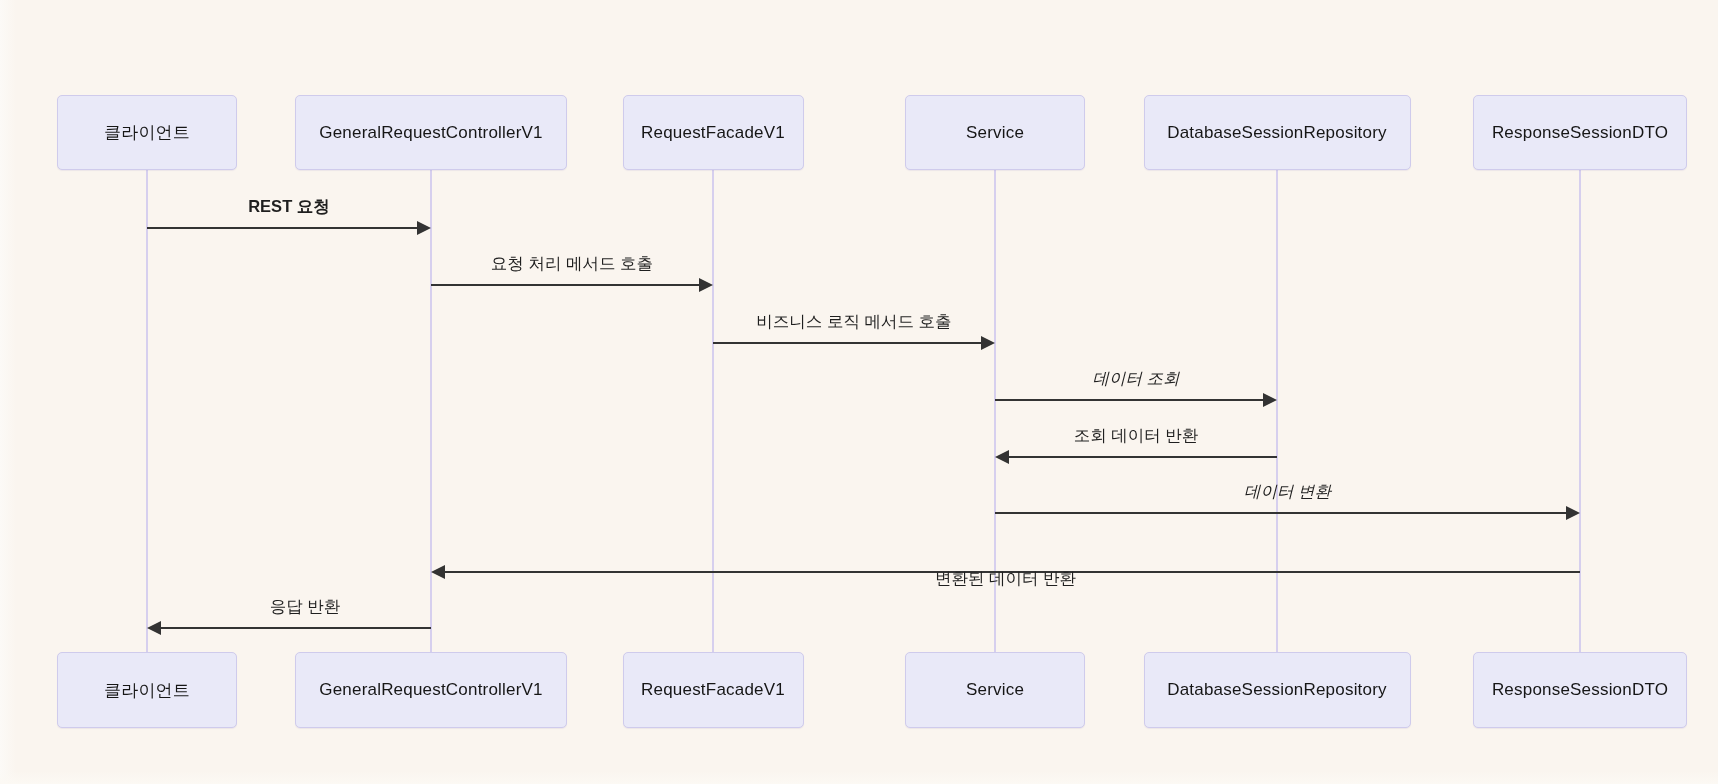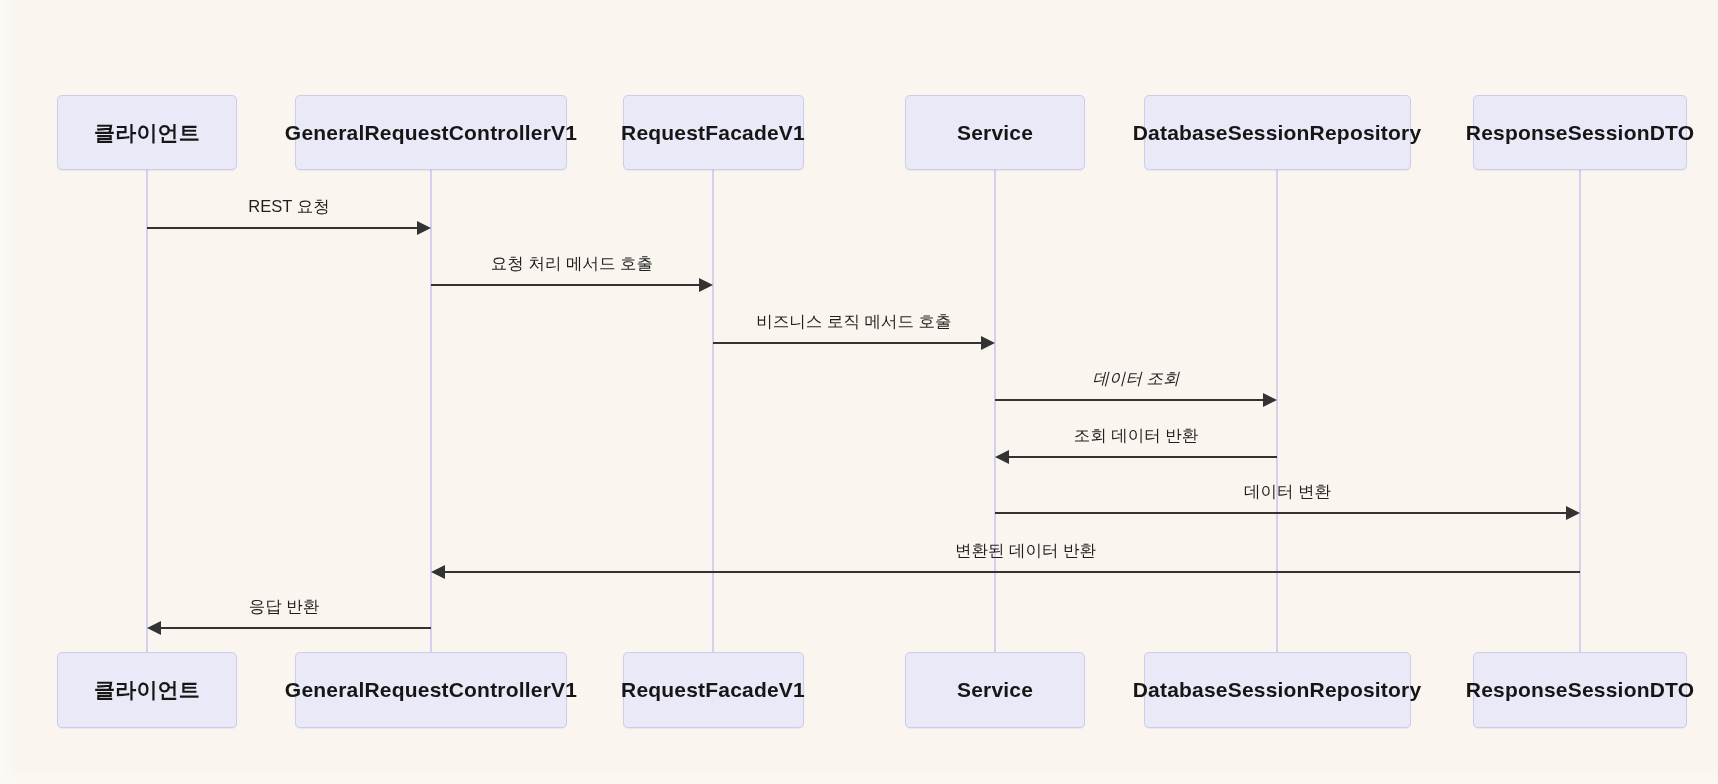--- a/index.html
+++ b/index.html
@@ -29,25 +29,24 @@
   .stage { position: absolute; inset: 0; }
 
   .actor-box {
     position: absolute;
     background: #e9e9f8;
     border: 1px solid #cfcbec;
     border-radius: 5px;
     display: flex;
     align-items: center;
     justify-content: center;
-    font-size: 21px;
+    font-size: 17px;
     color: #161616;
     letter-spacing: 0.2px;
     box-shadow: 0 1px 1px rgba(120,110,180,0.10);
-    font-weight: bold;
   }
   .lifeline {
     position: absolute;
     width: 2px;
     background: #d6cfee;
   }
   .msg-line {
     position: absolute;
     height: 2px;
     background: #333333;
@@ -88,37 +87,37 @@
       <div class="actor-box" style="left: 905px; top: 95px; width: 180px; height: 75px;">Service</div>
       <div class="actor-box" style="left: 905px; top: 652px; width: 180px; height: 76px;">Service</div>
       <div class="lifeline" style="left: 1276px; top: 170px; height: 482px;"></div>
       <div class="actor-box" style="left: 1143.5px; top: 95px; width: 267px; height: 75px;">DatabaseSessionRepository</div>
       <div class="actor-box" style="left: 1143.5px; top: 652px; width: 267px; height: 76px;">DatabaseSessionRepository</div>
       <div class="lifeline" style="left: 1579px; top: 170px; height: 482px;"></div>
       <div class="actor-box" style="left: 1473px; top: 95px; width: 214px; height: 75px;">ResponseSessionDTO</div>
       <div class="actor-box" style="left: 1473px; top: 652px; width: 214px; height: 76px;">ResponseSessionDTO</div>
       <div class="msg-line" style="left: 147px; top: 227px; width: 271px;"></div>
       <div class="msg-head right" style="left: 417px; top: 221px;"></div>
-      <div class="msg-label" style="left: 289px; top: 197px;">REST 요청</div>
+      <div class="msg-label" style="left: 289px; top: 197px; font-weight: bold;">REST 요청</div>
       <div class="msg-line" style="left: 431px; top: 284px; width: 269px;"></div>
       <div class="msg-head right" style="left: 699px; top: 278px;"></div>
       <div class="msg-label" style="left: 572px; top: 254px;">요청 처리 메서드 호출</div>
       <div class="msg-line" style="left: 713px; top: 342px; width: 269px;"></div>
       <div class="msg-head right" style="left: 981px; top: 336px;"></div>
       <div class="msg-label" style="left: 854px; top: 312px;">비즈니스 로직 메서드 호출</div>
       <div class="msg-line" style="left: 995px; top: 399px; width: 269px;"></div>
       <div class="msg-head right" style="left: 1263px; top: 393px;"></div>
       <div class="msg-label" style="left: 1136px; top: 369px; font-style: italic;">데이터 조회</div>
       <div class="msg-line" style="left: 1008px; top: 456px; width: 269px;"></div>
       <div class="msg-head left" style="left: 995px; top: 450px;"></div>
       <div class="msg-label" style="left: 1136px; top: 426px; text-align: right;">조회 데이터 반환</div>
       <div class="msg-line" style="left: 995px; top: 512px; width: 572px;"></div>
       <div class="msg-head right" style="left: 1566px; top: 506px;"></div>
-      <div class="msg-label" style="left: 1287.5px; top: 482px;">데이터 변환</div>
+      <div class="msg-label" style="left: 1287.5px; top: 482px; font-style: italic;">데이터 변환</div>
       <div class="msg-line" style="left: 444px; top: 571px; width: 1136px;"></div>
       <div class="msg-head left" style="left: 431px; top: 565px;"></div>
-      <div class="msg-label" style="left: 1005.5px; top: 541px; margin-left: 20px;">변환된 데이터 반환</div>
+      <div class="msg-label" style="left: 1005.5px; top: 569px;">변환된 데이터 반환</div>
       <div class="msg-line" style="left: 160px; top: 627px; width: 271px;"></div>
       <div class="msg-head left" style="left: 147px; top: 621px;"></div>
-      <div class="msg-label" style="left: 284px; top: 597px;">응답 반환</div>
+      <div class="msg-label" style="left: 305px; top: 597px;">응답 반환</div>
     </div>
   <div class="edge-band-bottom"></div>
 </div>
 
 </body></html>

